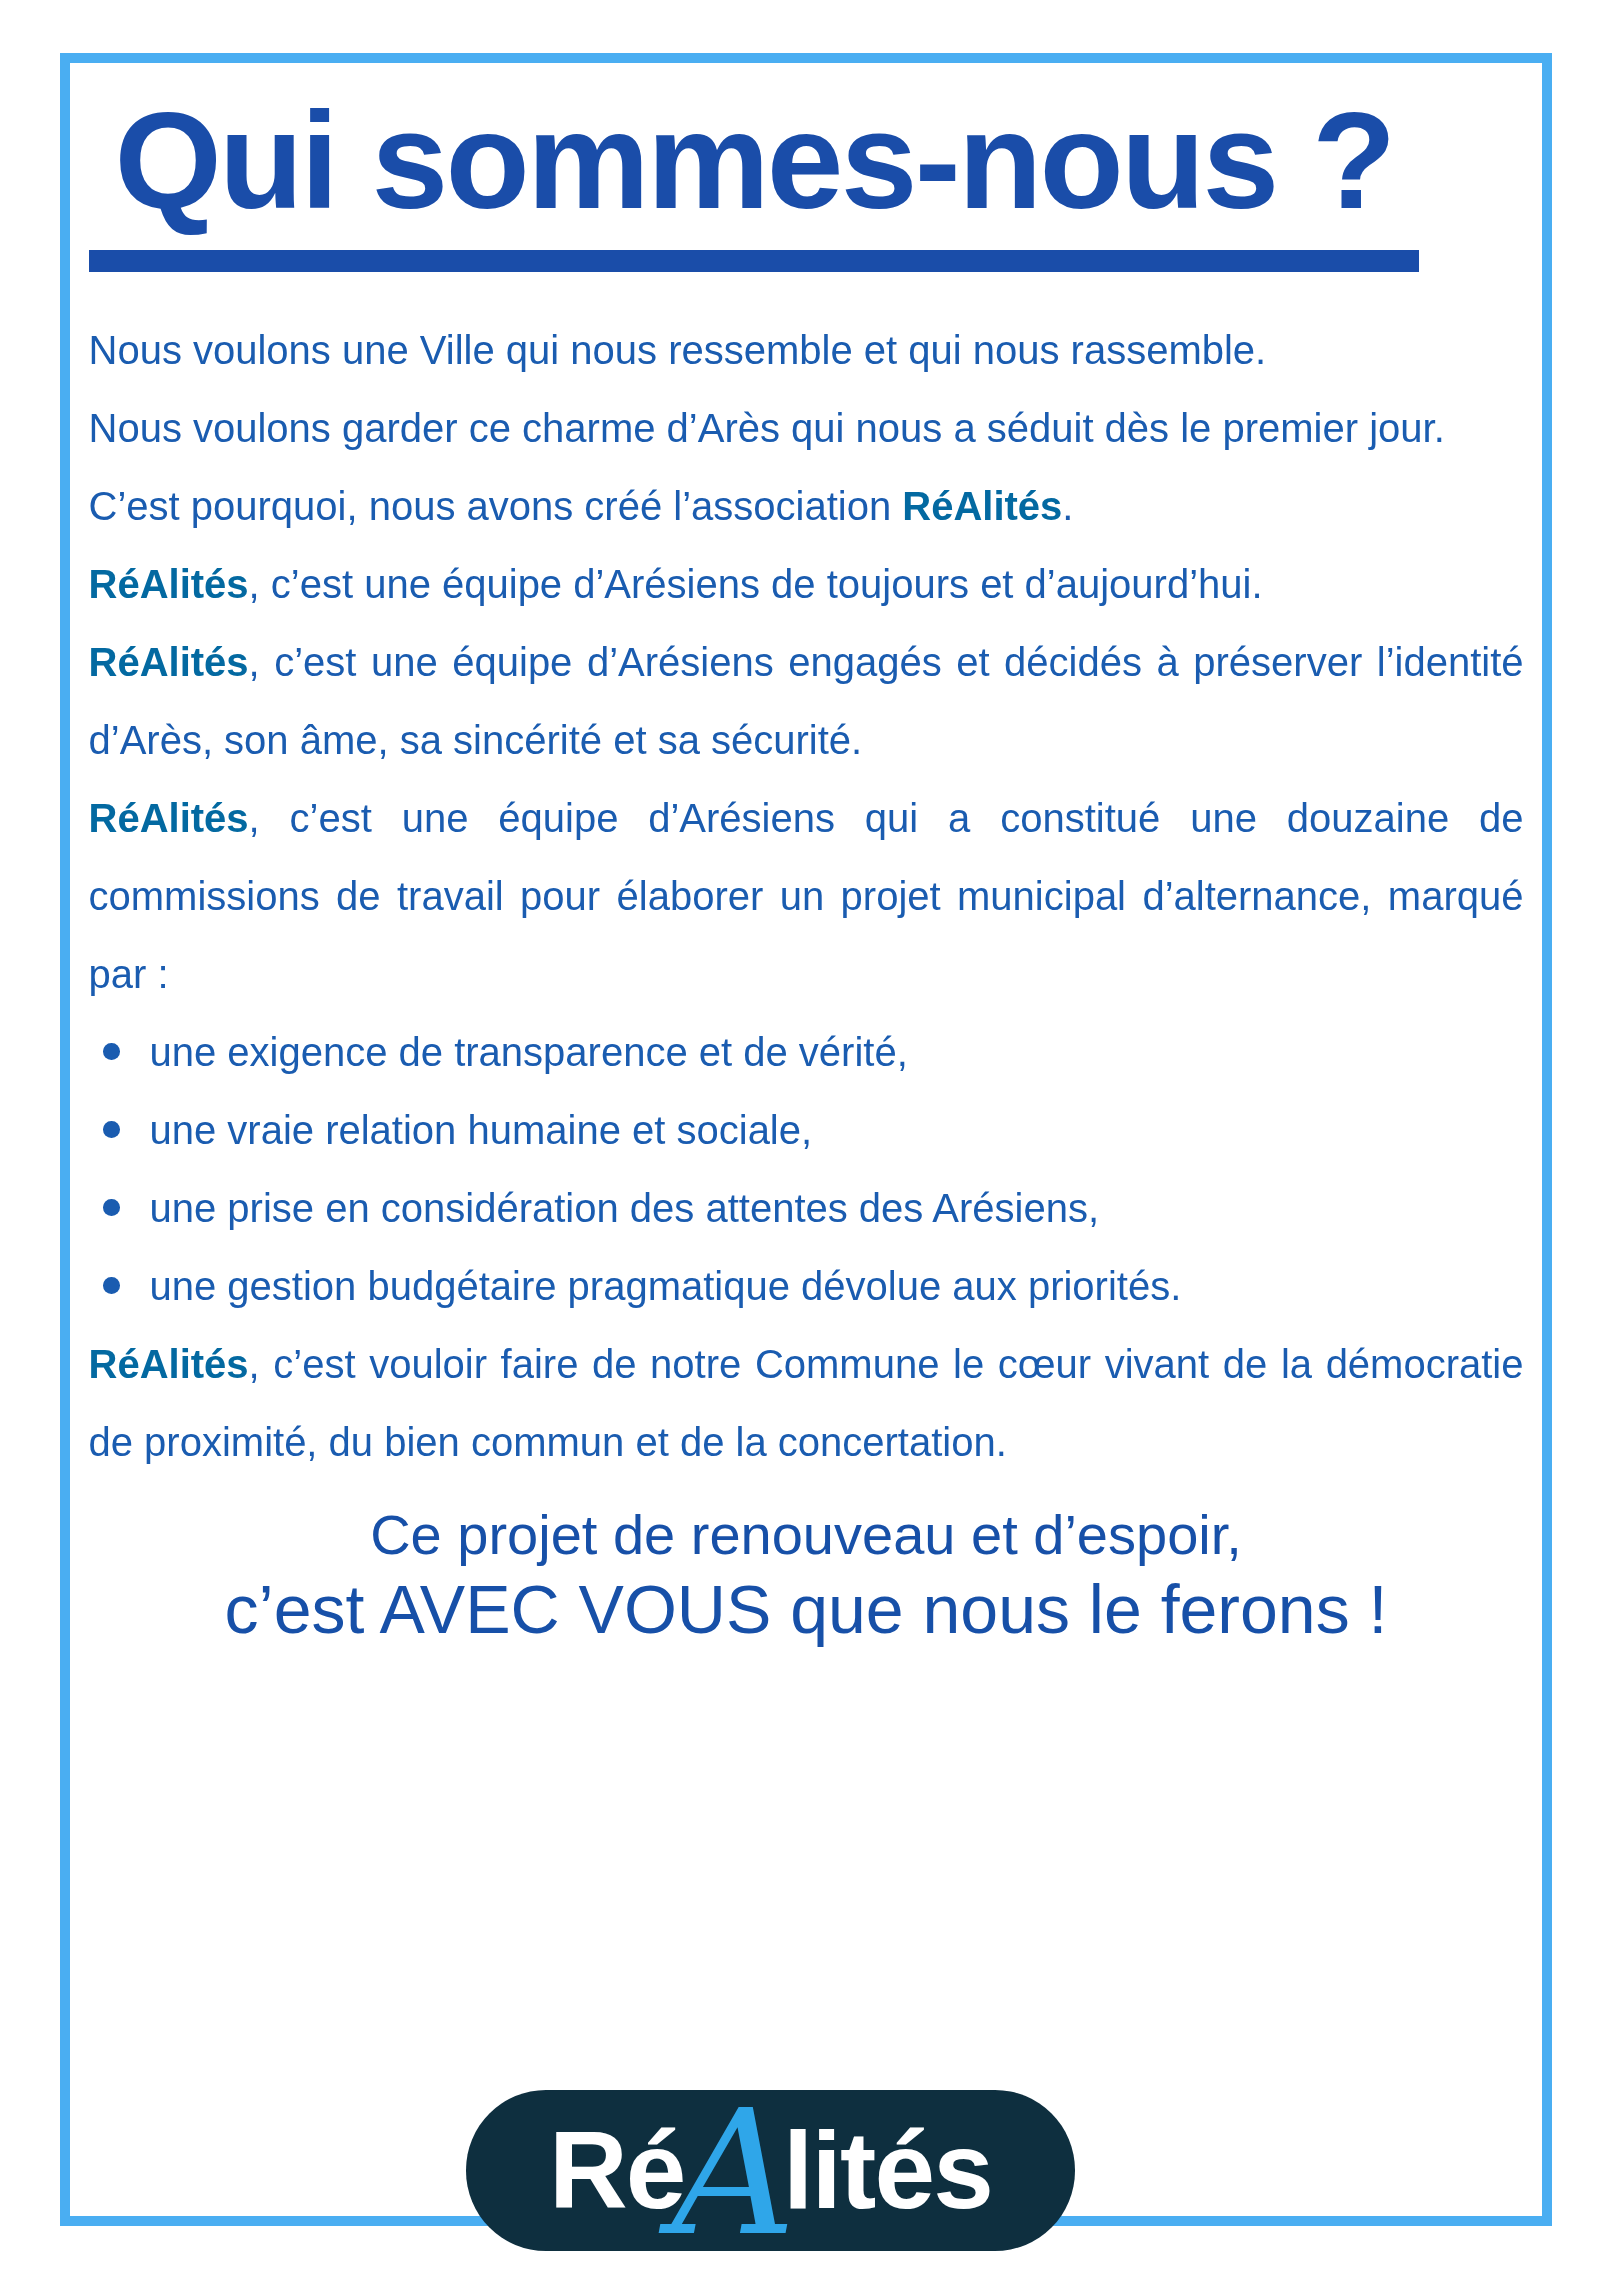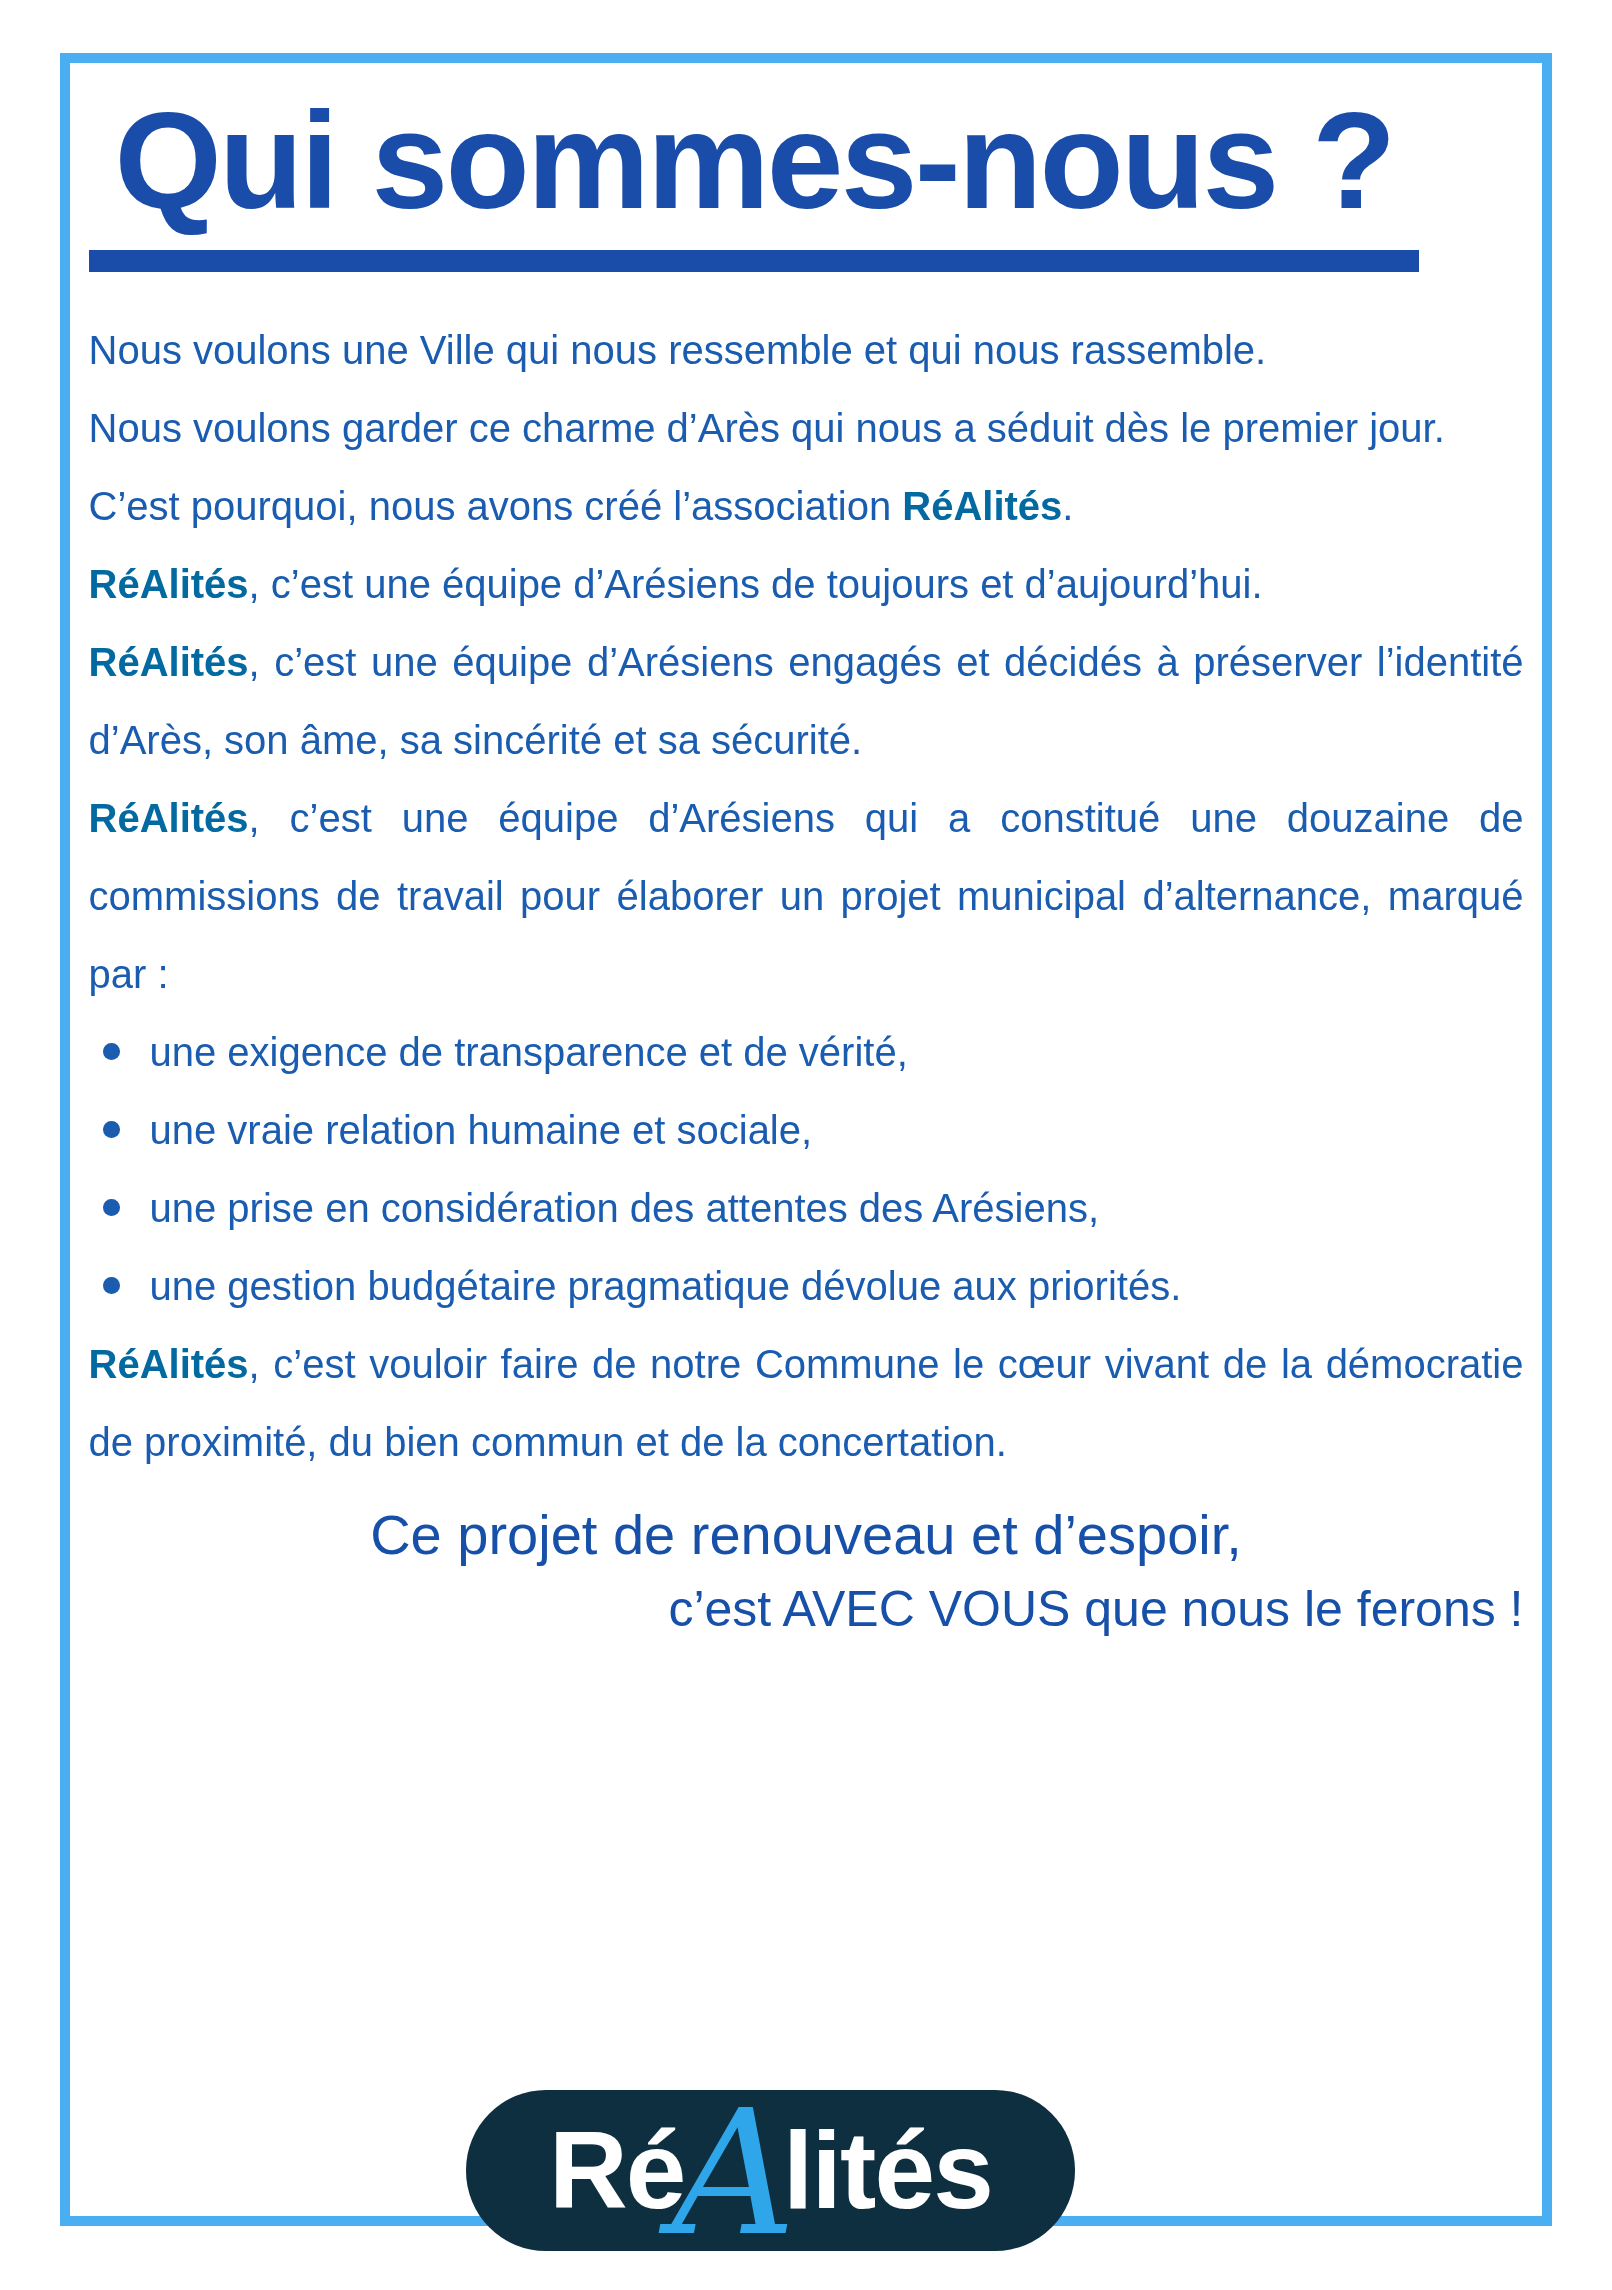--- a/index.html
+++ b/index.html
@@ -49,21 +49,21 @@
     border-radius: 50%;
     background: #1A5CB0;
   }
   .slogan {
     text-align: center;
     font-weight: normal;
     color: #1750A8;
     margin-top: 20px;
   }
   .slogan-line1 { font-size: 56px; line-height: 68px; }
-  .slogan-line2 { font-size: 50px; line-height: 81px; text-align: right; }
+  .slogan-line2 { font-size: 68px; line-height: 81px; }
   .logo {
     position: absolute;
     left: 466px; top: 2090px;
     width: 609px; height: 161px;
     background: #0E2F3F;
     border-radius: 80px;
     display: flex;
     align-items: center;
     justify-content: center;
     z-index: 5;

